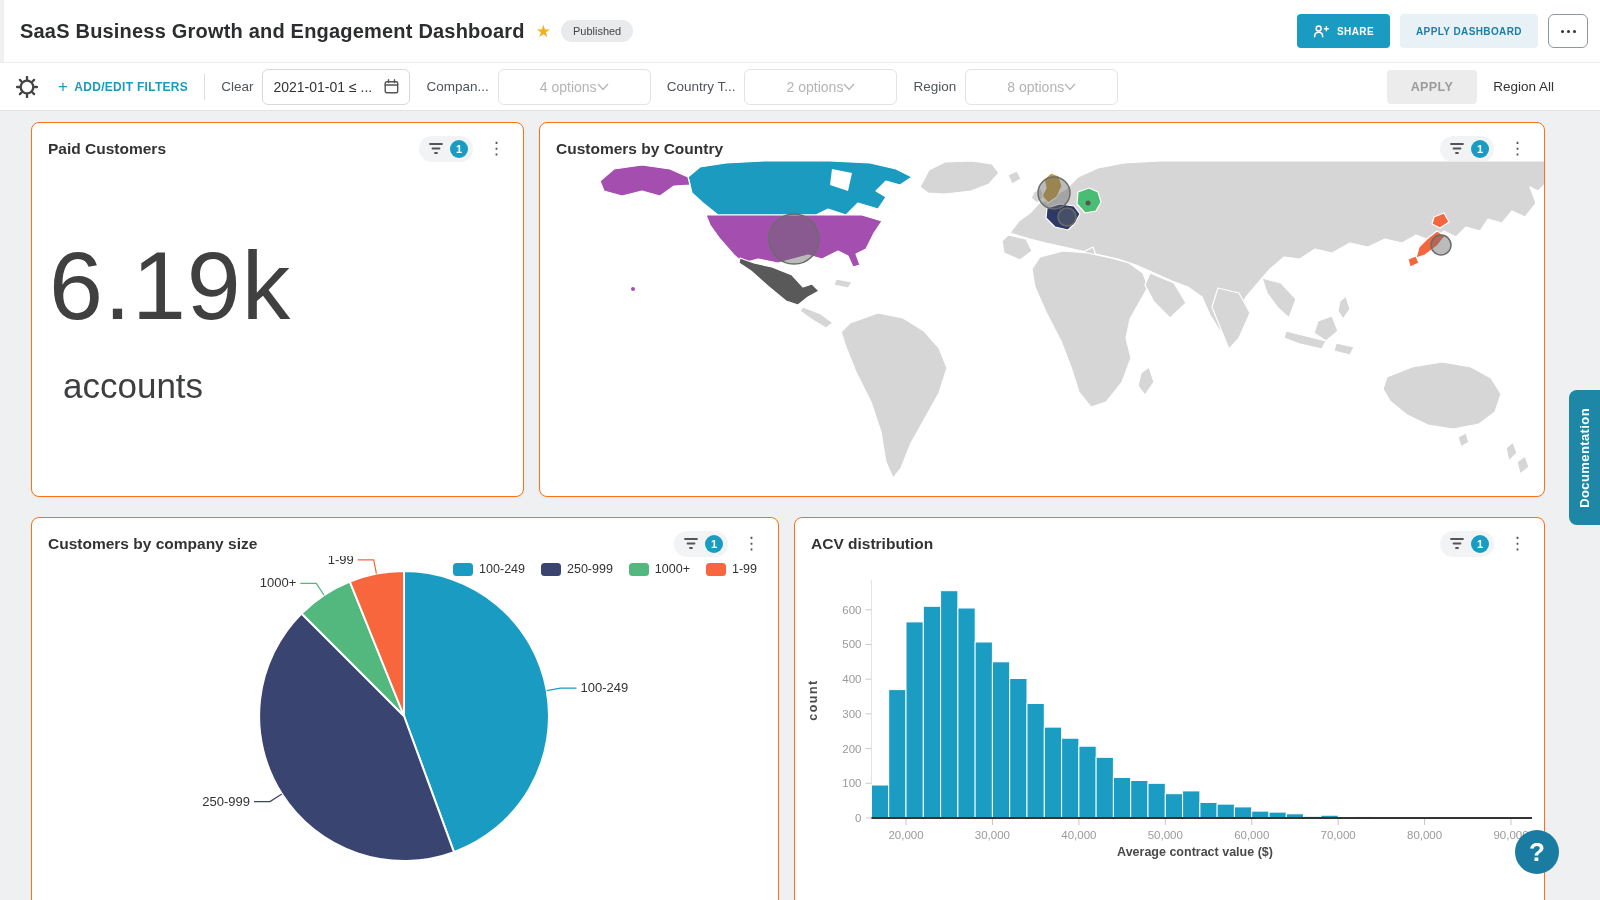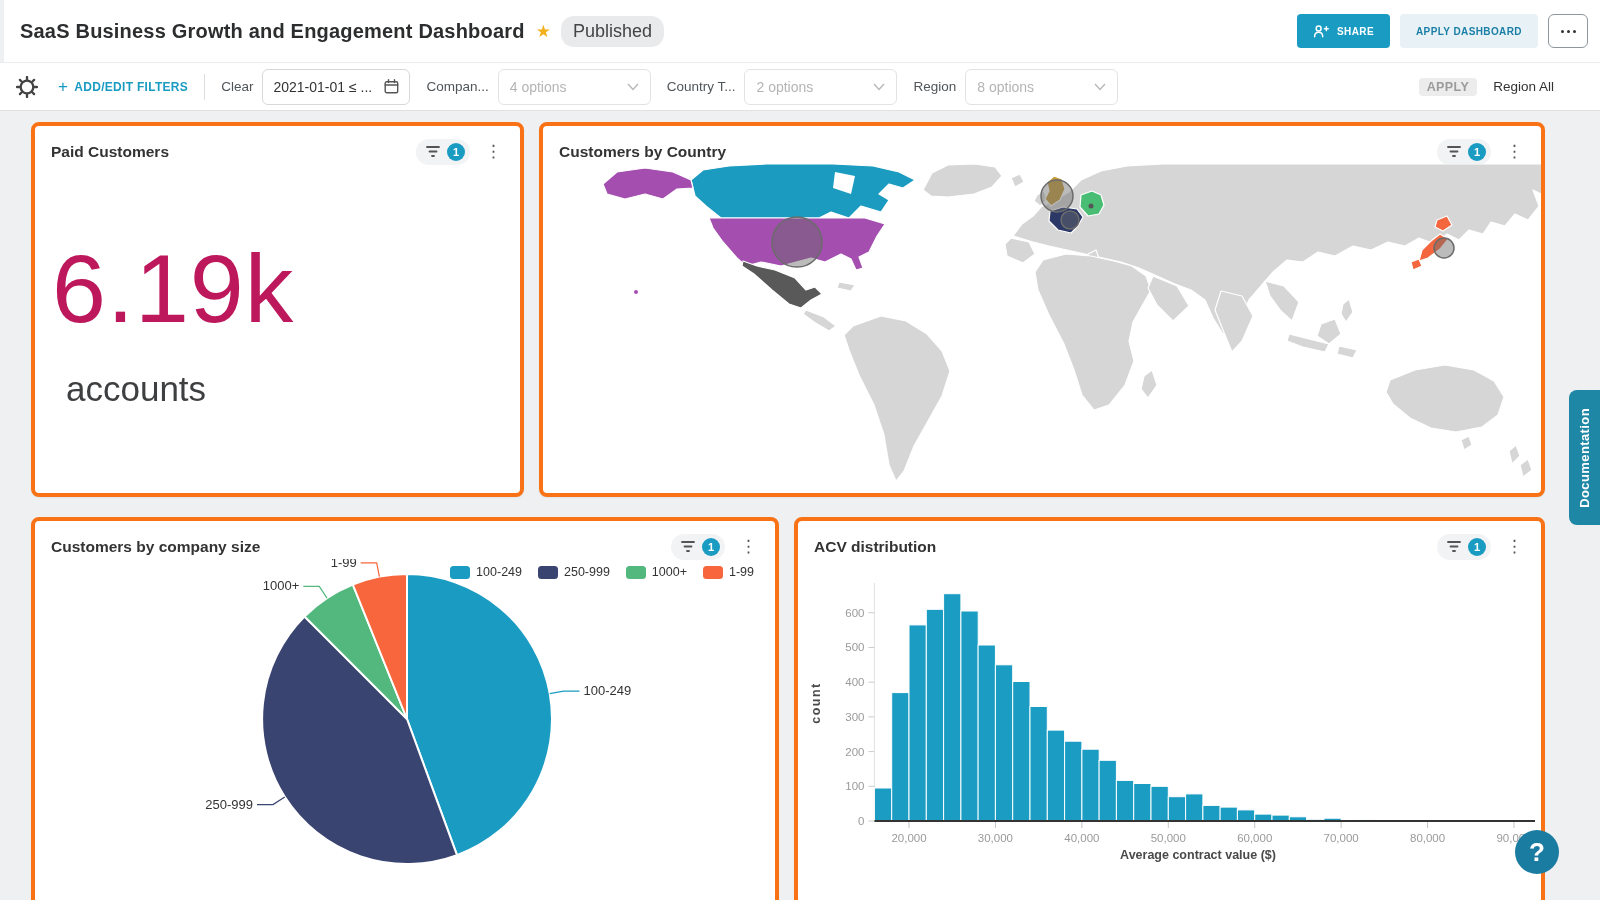--- a/index.html
+++ b/index.html
@@ -5,21 +5,21 @@
   * { margin:0; padding:0; box-sizing:border-box; }
   html,body { width:1600px; height:900px; }
   body { font-family:"Liberation Sans", sans-serif; background:#eef0f1; }
   .page { position:relative; width:1600px; height:900px; overflow:hidden; background:#eef0f1; }
 
   
   .top-header { position:absolute; top:0; left:4px; width:1600px; height:62px; background:#fff;
     display:flex; align-items:center; padding:4px 16px; }
   .dash-title { font-size:20px; font-weight:700; color:#2b2d2e; letter-spacing:.2px; }
   .star { margin-left:11px; font-size:17px; color:#f2b01e; cursor:pointer; }
-  .pub-badge { margin-left:10px; background:#e9eaeb; color:#424546; font-size:18px;
+  .pub-badge { margin-left:10px; background:#e9eaeb; color:#424546; font-size:11px;
     padding:5px 12px; border-radius:13px; }
   .header-right { margin-left:auto; display:flex; align-items:center; gap:10px; }
   .btn { border:none; border-radius:4px; height:34px; font-family:inherit; font-size:10px;
     font-weight:700; letter-spacing:.4px; display:flex; align-items:center; cursor:pointer; }
   .btn-share { background:#1a9bc2; color:#fff; padding:0 16px; gap:8px; }
   .btn-edit { background:#e7f1f6; color:#1a7fa6; padding:0 16px; }
   .btn-more { width:40px; height:34px; background:#fff; border:1px solid #8d979c; border-radius:6px;
     color:#333; font-size:16px; justify-content:center; }
 
   
@@ -30,45 +30,45 @@
   .add-filters { display:flex; align-items:center; gap:6px; margin-left:20px; cursor:pointer;
     color:#1a9bc2; font-size:12px; font-weight:700; letter-spacing:.3px; }
   .add-filters .plus { font-size:17px; font-weight:400; line-height:1; }
   .fb-divider { width:1px; height:26px; background:#ddd; margin:0 16px; }
   .fb-group { display:flex; align-items:center; margin-right:16px; }
   .fb-label { color:#50555a; font-size:13.5px; margin-right:9px; white-space:nowrap; }
   .fb-input { width:148px; height:36px; border:1.5px solid #d8d8d8; border-radius:6px;
     display:flex; align-items:center; justify-content:space-between; padding:0 10px;
     font-size:14px; color:#333; background:#fff; cursor:pointer; }
   .fb-select { width:153px; height:36px; border:1.5px solid #e3e3e3; border-radius:6px;
-    display:flex; align-items:center; justify-content:space-between; padding:0 11px;
+    display:flex; align-items:center; justify-content:center; padding:0 11px;
     font-size:14px; color:#b4b4b4; background:#fff; cursor:pointer; }
   .fb-right { margin-left:auto; margin-right:30px; display:flex; align-items:center; }
-  .btn-apply { background:#ececec; color:#9b9b9b; padding:0 8px; height:18px; font-size:12.5px; }
+  .btn-apply { background:#ececec; color:#9b9b9b; padding:0 24px; height:34px; font-size:12.5px; }
   .clear-all { color:#333; font-size:13.5px; margin-left:16px; cursor:pointer; white-space:nowrap; }
 
   
-  .panel { position:absolute; background:#fff; border:4px solid #f97316; border-radius:8px;
+  .panel { position:absolute; background:#fff; border:1px solid #f97316; border-radius:8px;
     box-shadow:0 1px 2px rgba(0,0,0,.05); overflow:hidden; }
   #panel-kpi  { left:31px;  top:122px; width:493px;  height:375px; }
   #panel-map  { left:539px; top:122px; width:1006px; height:375px; }
   #panel-pie  { left:31px;  top:517px; width:748px;  height:420px; }
   #panel-hist { left:794px; top:517px; width:751px;  height:420px; }
   .panel-head { display:flex; align-items:center; padding:13px 14px 0 16px; height:38px; }
   .panel-title { font-size:15.5px; font-weight:700; color:#333; }
   .filter-chip { margin-left:auto; display:flex; align-items:center; gap:7px; background:#f2f3f4;
     border-radius:14px; padding:4px 5px 4px 10px; cursor:pointer; }
   .count-badge { width:18px; height:18px; border-radius:50%; background:#1a9bc2; color:#fff;
     font-size:11px; font-weight:700; display:flex; align-items:center; justify-content:center; }
   .kebab { margin-left:11px; color:#555; font-size:17px; line-height:1; cursor:pointer;
     padding:2px 4px; }
 
   
   .kpi-body { padding:76px 0 0 17px; }
-  .kpi-value { font-size:97px; font-weight:400; color:#be185d; line-height:1; letter-spacing:1px; }
+  .kpi-value { font-size:97px; font-weight:400; color:#404040; line-height:1; letter-spacing:1px; }
   .kpi-unit { font-size:35px; color:#3d3f40; margin-top:32px; margin-left:14px; }
 
   
   .chart-svg { position:absolute; left:0; top:38px; }
   .pie-label { font-size:13px; fill:#333; font-family:"Liberation Sans",sans-serif; }
   .pie-legend { position:absolute; top:44px; right:21px; display:flex; gap:16px; align-items:center; }
   .legend-item { display:flex; align-items:center; gap:6px; cursor:pointer; }
   .legend-swatch { width:20px; height:13px; border-radius:3.5px; }
   .legend-label { font-size:12.5px; color:#333; }
   .axis-tick-label { font-size:11.5px; fill:#9a9a9a; font-family:"Liberation Sans",sans-serif; }

